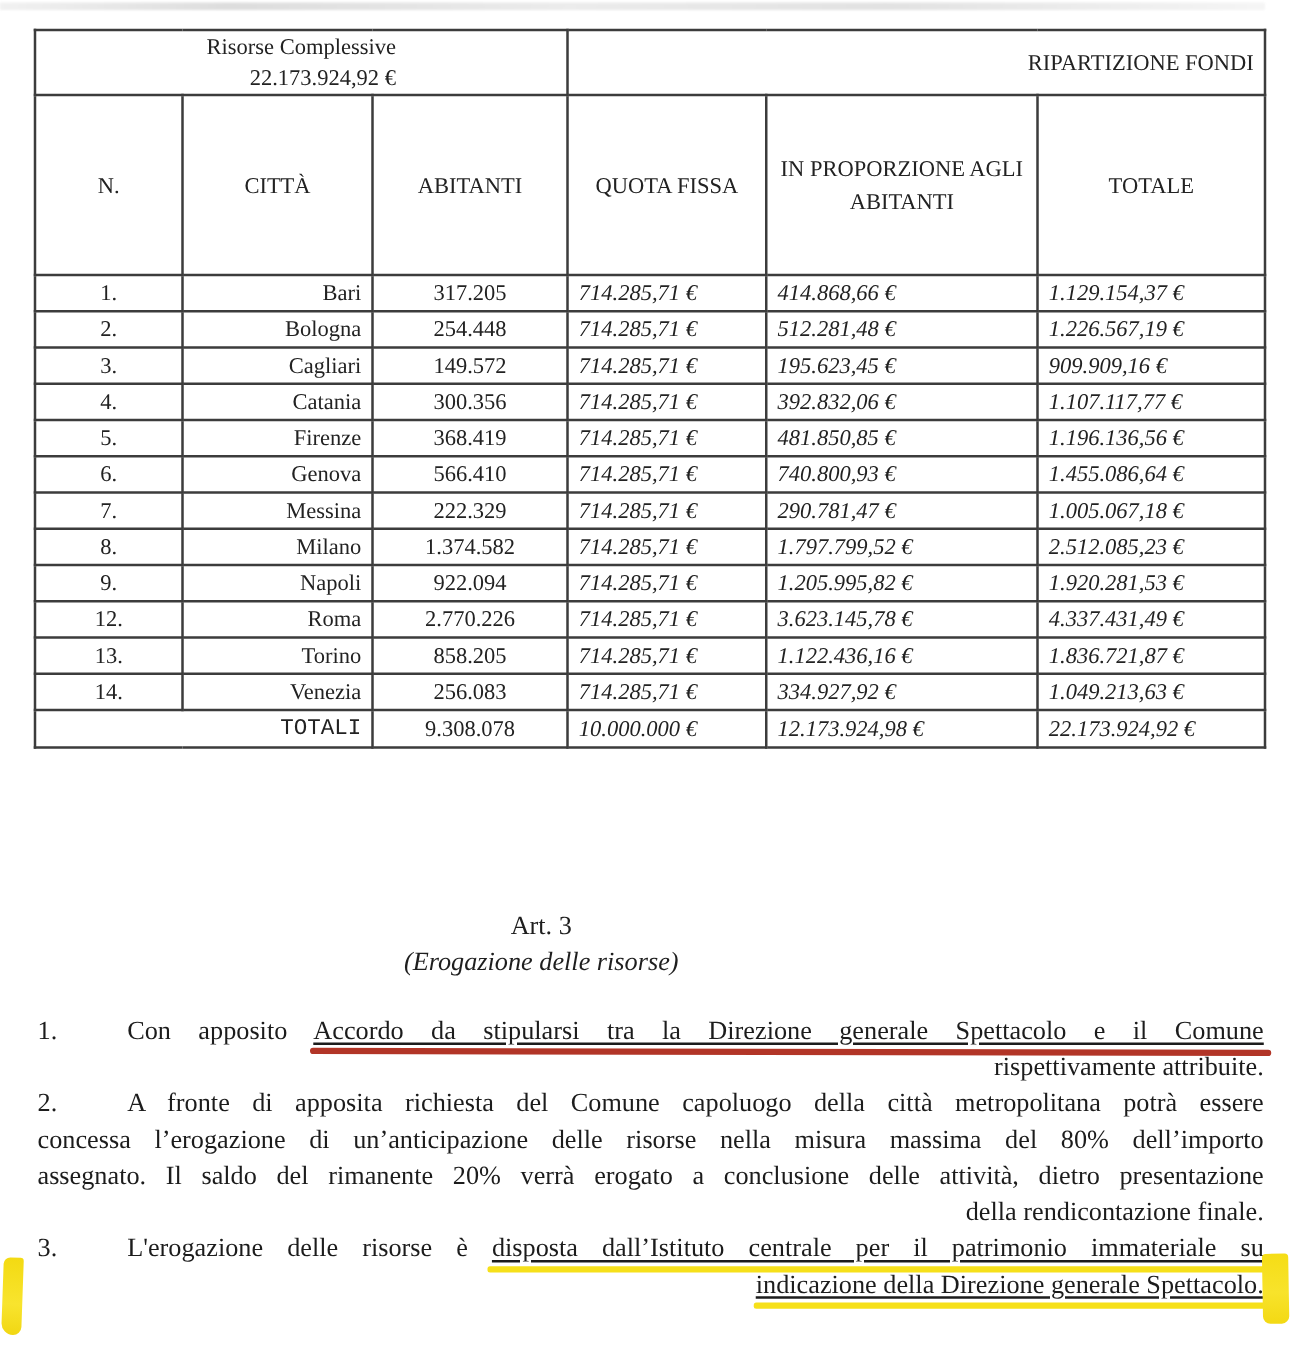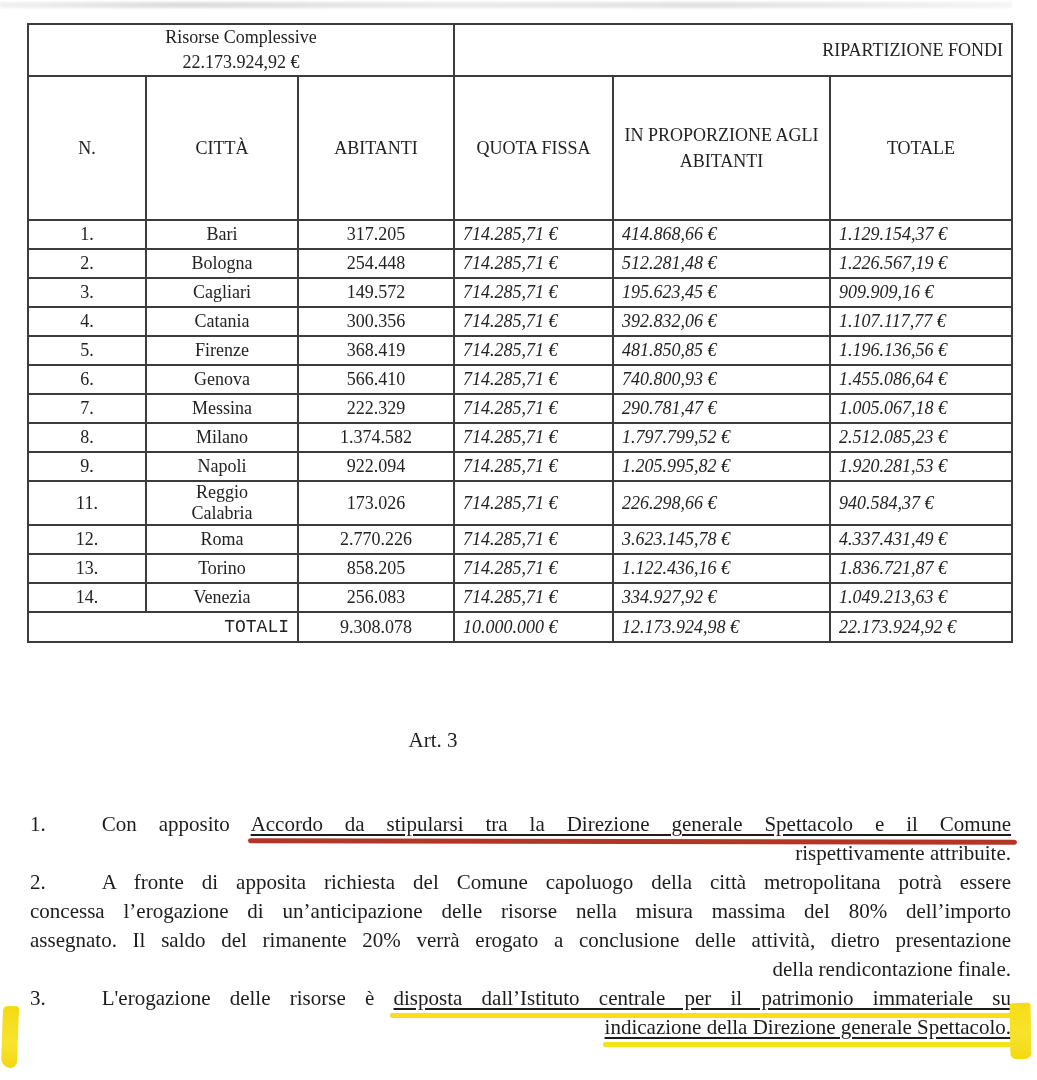--- a/index.html
+++ b/index.html
@@ -18,26 +18,26 @@
   
   .table-wrap{position:absolute;top:23px;left:27px;}
   table.fund-table{border-collapse:collapse;table-layout:fixed;width:984px;}
   table.fund-table td,table.fund-table th{
     border:2px solid #3c3c3c;font-weight:normal;font-size:18px;
     padding:0 8px;vertical-align:middle;color:#222;
     overflow:hidden;
   }
   tr.hdr-top td{height:50px;}
   .cell-risorse{text-align:center;}
-  .cell-risorse .inner{display:inline-block;text-align:center;line-height:25px;}
+  .cell-risorse .inner{display:inline-block;text-align:right;line-height:25px;}
   .cell-ripartizione{text-align:right;}
   tr.hdr-cols th{height:142px;text-align:center;line-height:26px;}
   tbody td{height:27px;line-height:21px;}
   td.al-center{text-align:center;}
-  td.al-left{text-align:center;white-space:pre-line;}
+  td.al-left{text-align:right;white-space:pre-line;}
   td.al-right{text-align:left;font-style:italic;}
   tr.totali-row td{height:28px;}
   td.totali-label{
     border-left:none;border-bottom:none;border-top:2px solid #3c3c3c;
     text-align:right;padding-right:10px;font-family:Liberation Mono, monospace;
   }
 
   
   .art-heading{
     position:absolute;top:726px;left:0;width:866px;text-align:center;
@@ -179,29 +179,20 @@
         </tr>
         <tr>
           <td class="al-center">9.</td>
           <td class="al-left">Napoli</td>
           <td class="al-center">922.094</td>
           <td class="al-right">714.285,71 €</td>
           <td class="al-right">1.205.995,82 €</td>
           <td class="al-right">1.920.281,53 €</td>
         </tr>
         <tr>
-          <td class="al-center">11.</td>
-          <td class="al-left">Reggio
-Calabria</td>
-          <td class="al-center">173.026</td>
-          <td class="al-right">714.285,71 €</td>
-          <td class="al-right">226.298,66 €</td>
-          <td class="al-right">940.584,37 €</td>
-        </tr>
-        <tr>
           <td class="al-center">12.</td>
           <td class="al-left">Roma</td>
           <td class="al-center">2.770.226</td>
           <td class="al-right">714.285,71 €</td>
           <td class="al-right">3.623.145,78 €</td>
           <td class="al-right">4.337.431,49 €</td>
         </tr>
         <tr>
           <td class="al-center">13.</td>
           <td class="al-left">Torino</td>
@@ -226,20 +217,21 @@
         <td class="al-right">10.000.000 €</td>
         <td class="al-right">12.173.924,98 €</td>
         <td class="al-right">22.173.924,92 €</td>
       </tr>
     </tbody>
   </table>
 </div>
 
 <div class="art-heading">
   <div>Art. 3</div>
+  <div class="art-subtitle">(Erogazione delle risorse)</div>
 </div>
 
 <div class="article-body">
 
   <div class="jline"><span>1.</span><span class="tab"></span><span>Con apposito </span><span class="mark mark-red">Accordo da stipularsi tra la Direzione generale Spettacolo e il Comune</span></div>
   <div class="lline">rispettivamente attribuite.</div>
 
   <div class="jline"><span>2.</span><span class="tab"></span><span>A fronte di apposita richiesta del Comune capoluogo della città metropolitana potrà essere</span></div>
   <div class="jline">concessa l’erogazione di un’anticipazione delle risorse nella misura massima del 80% dell’importo</div>
   <div class="jline">assegnato. Il saldo del rimanente 20% verrà erogato a conclusione delle attività, dietro presentazione</div>

